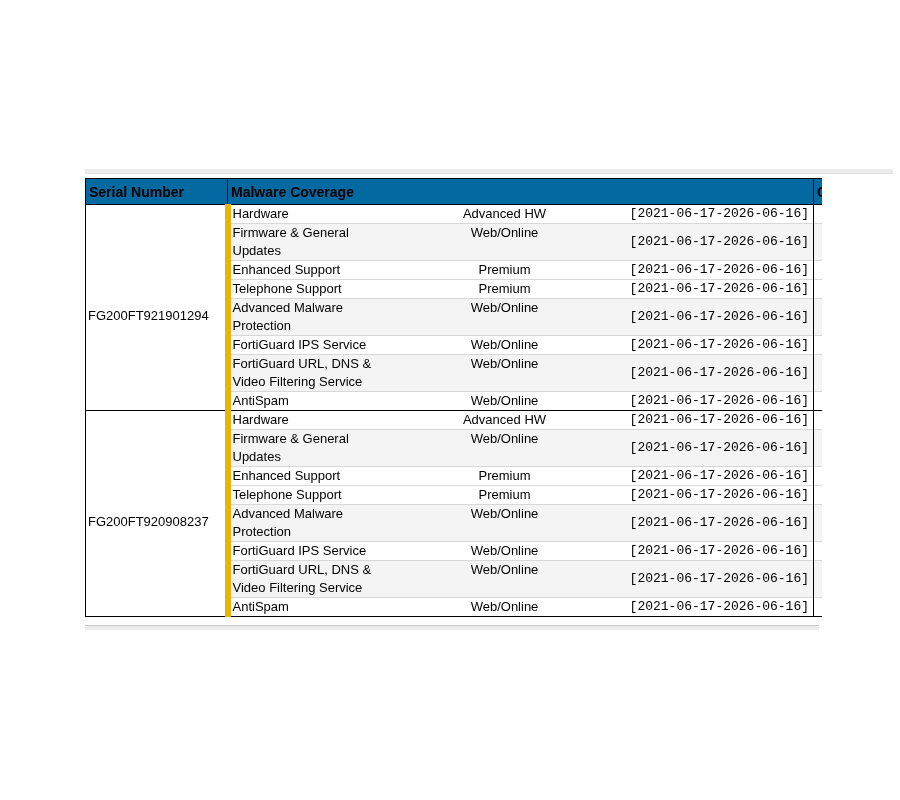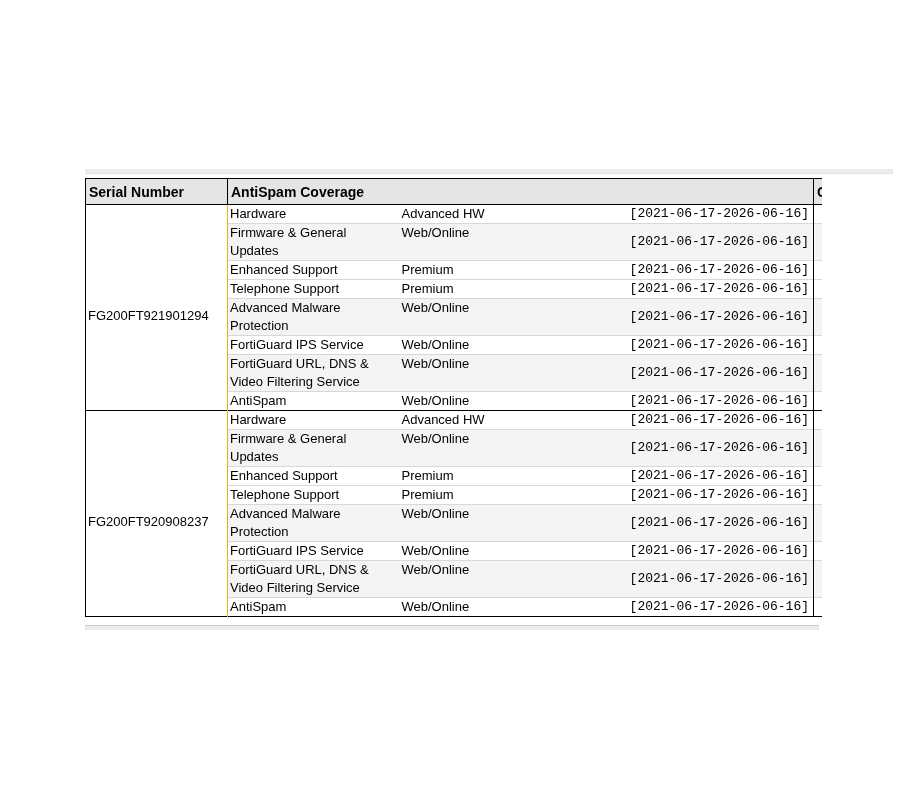--- a/index.html
+++ b/index.html
@@ -24,31 +24,31 @@
     border-left:1px solid #000;border-top:1px solid #000;border-bottom:1px solid #000;
   }
   col.c-serial{width:142px;}
   col.c-svc{width:172px;}
   col.c-lvl{width:210px;}
   col.c-dts{width:204px;}
   col.c-clip{width:62px;}
   thead th{
     font-size:14px;font-weight:bold;text-align:left;height:25px;
     vertical-align:middle;padding:0 3px;border-bottom:1px solid #000;
-    background:#e5e5e5;white-space:nowrap;
+    background:#0369a1;white-space:nowrap;
   }
   th.b-right, td.b-right{border-right:1px solid #000;}
   td{padding:0 2px;}
   td.serial-cell{
-    vertical-align:middle;border-right:1px solid #eab308;
+    vertical-align:middle;border-right:6px solid #eab308;
     white-space:nowrap;padding:16px 1px 0 2px;background:#ffffff;
   }
   tr.row > td{height:18px;}
   tr.row > td.svc{vertical-align:top;}
-  tr.row > td.lvl{vertical-align:top;white-space:nowrap;}
+  tr.row > td.lvl{vertical-align:top;white-space:nowrap;text-align:center;}
   tr.row > td.dts{
     vertical-align:middle;text-align:right;padding-right:4px;
     white-space:nowrap;border-right:1px solid #000;font-family:Liberation Mono, monospace;
   }
   tr.row > td.clipcol{overflow:hidden;}
   tr.row > td.svc, tr.row > td.lvl, tr.row > td.dts, tr.row > td.clipcol{
     border-top:1px solid #d8d8d8;
   }
   tr.group-first > td{border-top:1px solid #000 !important;}
   tr.shaded > td.svc, tr.shaded > td.lvl, tr.shaded > td.dts, tr.shaded > td.clipcol{
@@ -65,21 +65,21 @@
     <colgroup>
       <col class="c-serial">
         <col class="c-svc">
         <col class="c-lvl">
         <col class="c-dts">
         <col class="c-clip">
     </colgroup>
     <thead>
       <tr>
         <th class="b-right">Serial Number</th>
-        <th colspan="3" class="b-right">AntiSpam Coverage</th>
+        <th colspan="3" class="b-right">Malware Coverage</th>
         <th>C</th>
       </tr>
     </thead>
     <tbody id="coverage-body">
         <tr class="row group-first">
           <td class="serial-cell" rowspan="8">FG200FT921901294</td>
           <td class="svc">Hardware</td>
           <td class="lvl">Advanced HW</td>
           <td class="dts">[2021-06-17-2026-06-16]</td>
           <td class="clipcol"></td>

